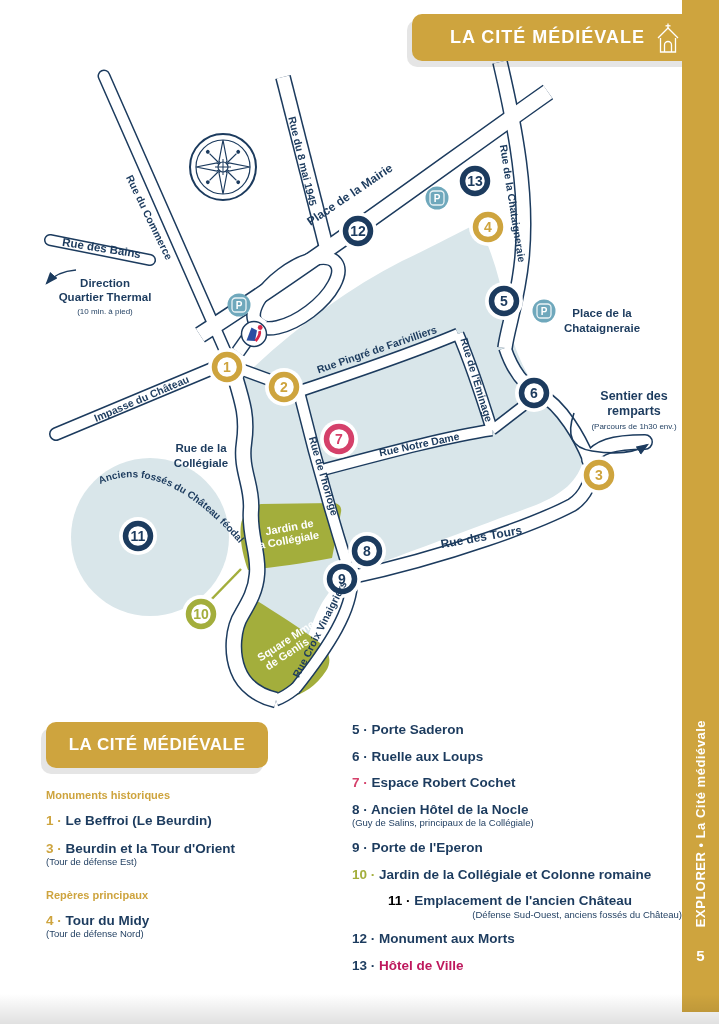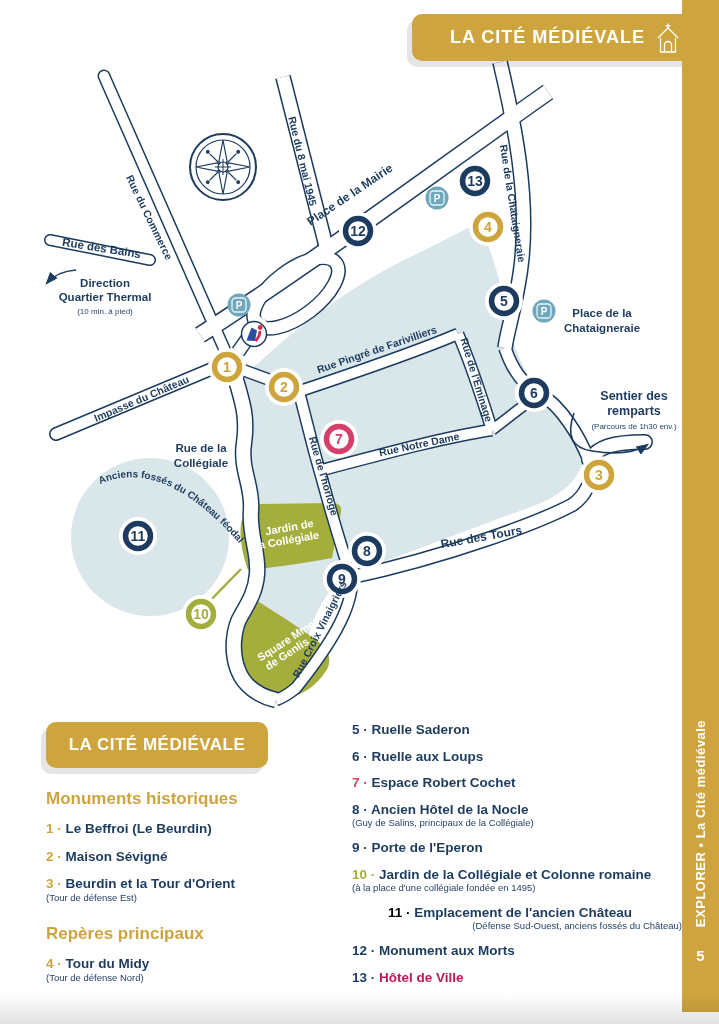--- a/index.html
+++ b/index.html
@@ -16,21 +16,21 @@
            padding-bottom:48px;box-sizing:border-box;}
   #sidebar .vtxt{writing-mode:vertical-rl;transform:rotate(180deg);
            color:#fff;font-weight:bold;font-size:13px;letter-spacing:0.5px;white-space:nowrap;}
   #sidebar .pnum{color:#fff;font-weight:bold;font-size:15px;margin-top:20px;}
   
   #legend-left{position:absolute;left:46px;top:722px;width:296px;}
   #legend-title{width:222px;height:46px;border-radius:10px;display:flex;align-items:center;
           justify-content:center;color:#fff;font-weight:bold;font-size:17px;letter-spacing:0.5px;
           box-shadow:-5px 6px 0 rgba(0,0,0,0.10);}
   #legend-right{position:absolute;left:352px;top:722px;width:330px;}
-  .lhead{font-weight:bold;font-size:17px;margin:21px 0 4px 0;}
+  .lhead{font-weight:bold;font-size:11px;margin:21px 0 4px 0;}
   .litem{margin-top:12px;font-size:13.5px;line-height:1.15;}
   #legend-right .litem{margin-top:0;margin-bottom:11px;}
   .litem .num{font-weight:bold;}
   .litem .lbl{font-weight:bold;}
   .lsub{font-size:9.5px;line-height:1.15;margin-top:1px;}
   
   #page-shade{position:absolute;left:0;right:0;top:994px;height:30px;z-index:60;
           background:linear-gradient(180deg,rgba(0,0,0,0) 0%,rgba(0,0,0,0.12) 100%);pointer-events:none;}
   svg text{font-family:"Liberation Sans",sans-serif;}
 </style>
@@ -293,34 +293,33 @@
   <div id="sidebar" style="background: rgb(206, 164, 62);">
     <span class="vtxt">EXPLORER • La Cité médiévale</span>
     <span class="pnum">5</span>
   </div>
 
   <div id="legend-left">
     <div id="legend-title" style="background: rgb(206, 164, 62);">LA CITÉ MÉDIÉVALE</div>
     <div id="legend-left-items">
         <div class="lhead" style="color: rgb(206, 164, 62);">Monuments historiques</div>
         <div class="litem"><span class="num" style="color: rgb(206, 164, 62);">1 · </span><span class="lbl" style="color: rgb(28, 59, 94);">Le Beffroi (Le Beurdin)</span></div>
-        <div class="litem"><span class="num" style="color: rgb(206, 164, 62);">2 · </span><span class="lbl" style="color: rgb(28, 59, 94);">Maison Sévigné</span></div>
         <div class="litem"><span class="num" style="color: rgb(206, 164, 62);">3 · </span><span class="lbl" style="color: rgb(28, 59, 94);">Beurdin et la Tour d'Orient</span><div class="lsub" style="color: rgb(28, 59, 94);">(Tour de défense Est)</div></div>
         <div class="lhead" style="color: rgb(206, 164, 62);">Repères principaux</div>
         <div class="litem"><span class="num" style="color: rgb(206, 164, 62);">4 · </span><span class="lbl" style="color: rgb(28, 59, 94); text-align: right;">Tour du Midy</span><div class="lsub" style="color: rgb(28, 59, 94);">(Tour de défense Nord)</div></div>
       </div>
   </div>
   <div id="legend-right">
     <div id="legend-right-items">
-        <div class="litem"><span class="num" style="color: rgb(28, 59, 94);">5 · </span><span class="lbl" style="color: rgb(28, 59, 94);">Ruelle Saderon</span></div>
+        <div class="litem"><span class="num" style="color: rgb(28, 59, 94);">5 · </span><span class="lbl" style="color: rgb(28, 59, 94);">Porte Saderon</span></div>
         <div class="litem"><span class="num" style="color: rgb(28, 59, 94);">6 · </span><span class="lbl" style="color: rgb(28, 59, 94); margin-top: 44px;">Ruelle aux Loups</span></div>
         <div class="litem"><span class="num" style="color: rgb(213, 64, 106);">7 · </span><span class="lbl" style="color: rgb(28, 59, 94);">Espace Robert Cochet</span></div>
         <div class="litem"><span class="num" style="color: rgb(28, 59, 94);">8 · </span><span class="lbl" style="color: rgb(28, 59, 94);">Ancien Hôtel de la Nocle</span><div class="lsub" style="color: rgb(28, 59, 94);">(Guy de Salins, principaux de la Collégiale)</div></div>
         <div class="litem"><span class="num" style="color: rgb(28, 59, 94);">9 · </span><span class="lbl" style="color: rgb(28, 59, 94);">Porte de l'Eperon</span></div>
-        <div class="litem"><span class="num" style="color: rgb(163, 174, 60);">10 · </span><span class="lbl" style="color: rgb(28, 59, 94);">Jardin de la Collégiale et Colonne romaine</span><div class="lsub" style="color: rgb(28, 59, 94);">(à la place d'une collégiale fondée en 1495)</div></div>
+        <div class="litem"><span class="num" style="color: rgb(163, 174, 60);">10 · </span><span class="lbl" style="color: rgb(28, 59, 94);">Jardin de la Collégiale et Colonne romaine</span></div>
         <div class="litem"><span class="num" style="color: #000000; margin-left: 36px;">11 · </span><span class="lbl" style="color: rgb(28, 59, 94);">Emplacement de l'ancien Château</span><div class="lsub" style="color: rgb(28, 59, 94); text-align: right;">(Défense Sud-Ouest, anciens fossés du Château)</div></div>
         <div class="litem"><span class="num" style="color: rgb(28, 59, 94); margin-top: 20px;">12 · </span><span class="lbl" style="color: rgb(28, 59, 94);">Monument aux Morts</span></div>
         <div class="litem"><span class="num" style="color: rgb(28, 59, 94);">13 · </span><span class="lbl" style="color: #be185d;">Hôtel de Ville</span></div>
       </div>
   </div>
 
   <div id="page-shade"></div>
 </div>
 
 </body></html>

